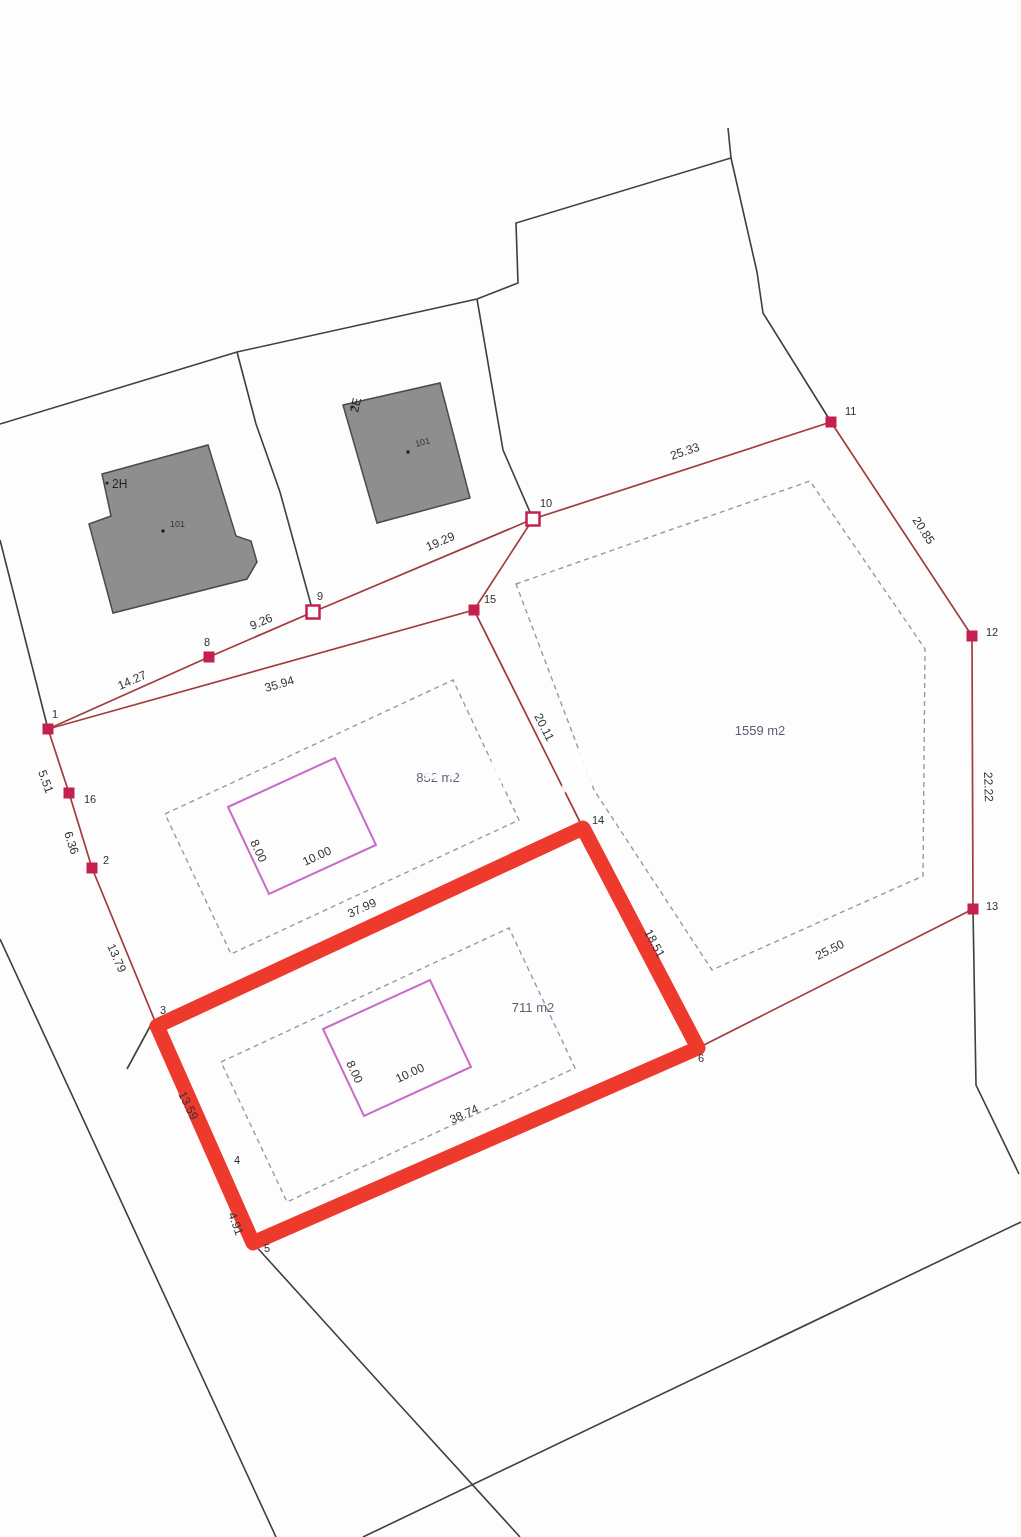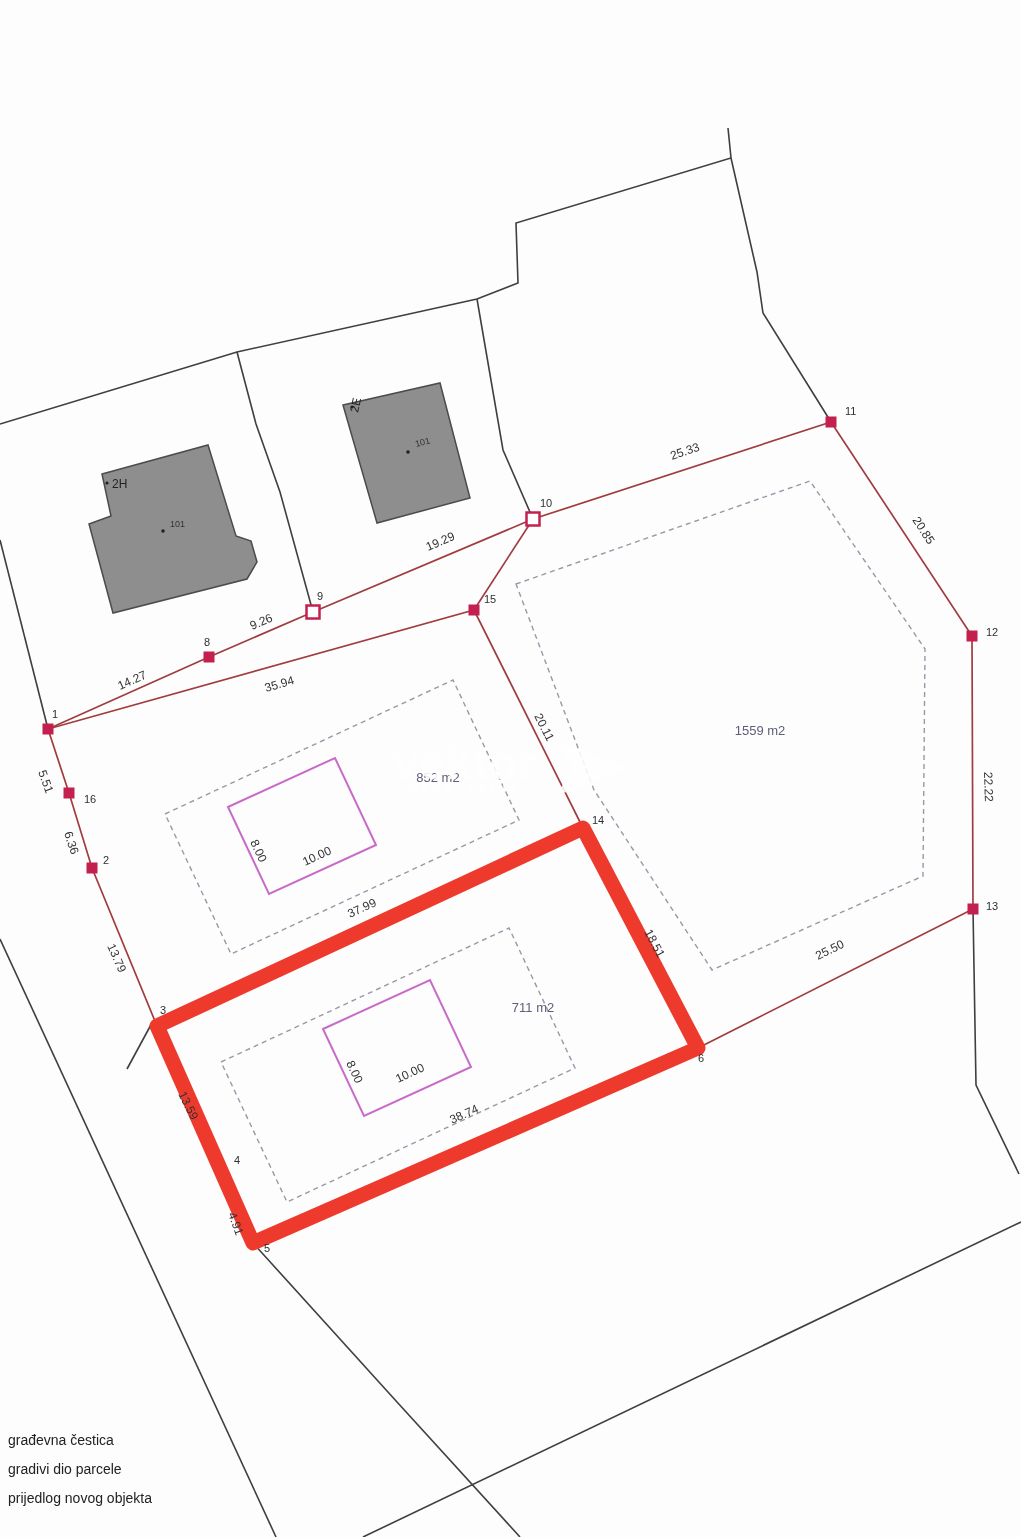--- a/index.html
+++ b/index.html
@@ -144,18 +144,13 @@
       <text class="area" x="533" y="1012">711 m2</text>
     </g>
 
     <g class="wm">
       <text class="wm-big" x="465" y="779">vektor</text>
       <polygon points="556,741 627,768 556,796 573,768" fill="#ffffff"></polygon>
       <text class="wm-sub" x="465" y="793">NEKRETNINE</text>
     </g>
   </svg>
 
-  <div id="legend">
-    <div class="leg-item">građevna čestica</div>
-    <div class="leg-item">gradivi dio parcele</div>
-    <div class="leg-item">prijedlog novog objekta</div>
-  </div>
 </div>
 
 </body></html>

